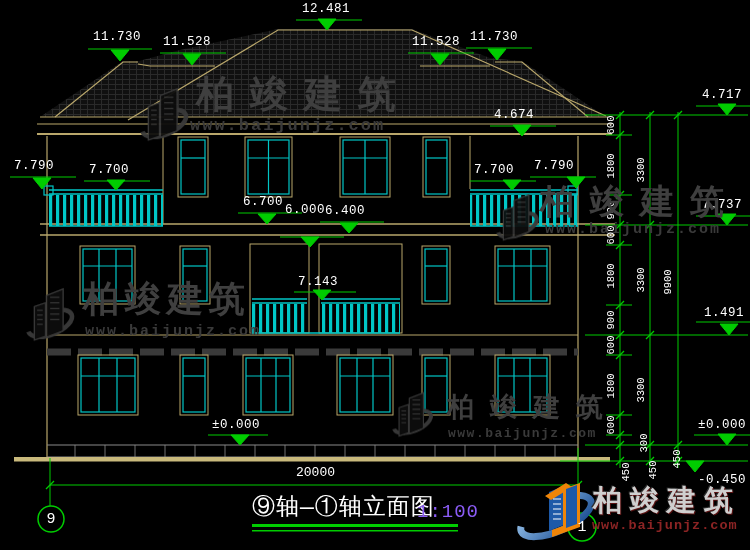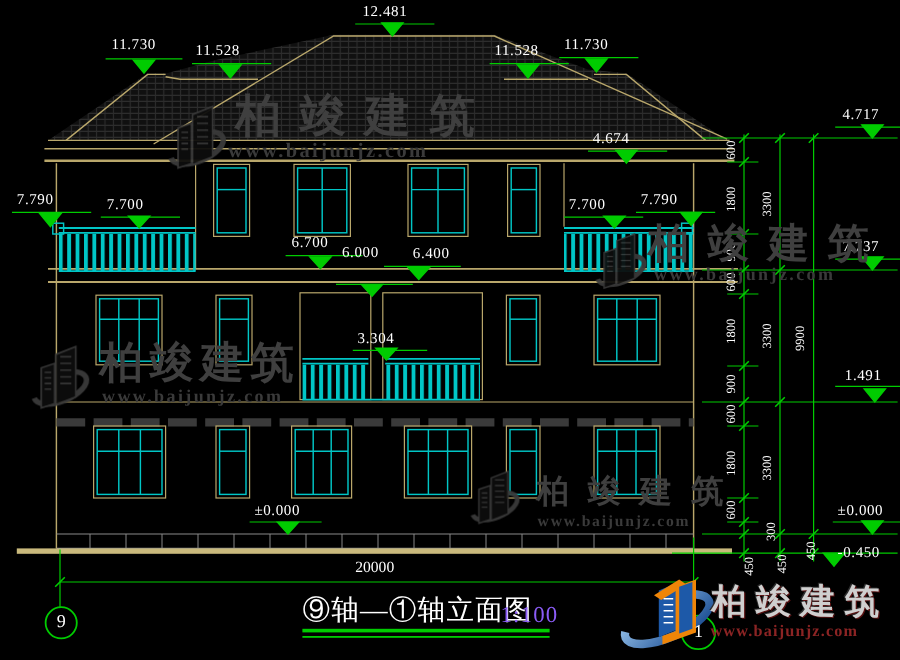--- a/index.html
+++ b/index.html
@@ -1,17 +1,17 @@
 <!DOCTYPE html>
 <html><head>
 <meta charset="utf-8">
 <style>
   html,body{margin:0;padding:0;background:#000;}
   .stage{position:relative;width:750px;height:550px;background:#000;overflow:hidden;
-         font-family:Liberation Serif, serif;}
+         font-family:Liberation Mono, monospace;}
   .stage svg{position:absolute;left:0;top:0;}
   .lbl{position:absolute;color:#fff;font-size:12.5px;line-height:1;white-space:nowrap;letter-spacing:0.5px;}
   .vlbl{position:absolute;color:#fff;font-size:10.5px;line-height:1;white-space:nowrap;
         transform:translate(-50%,-50%) rotate(-90deg);}
   .axis-digit{position:absolute;color:#fff;font-size:15px;line-height:1;transform:translate(-50%,-50%);}
   .title-cn{position:absolute;color:#fff;font-size:23px;line-height:1;white-space:nowrap;letter-spacing:1px;}
   .title-scale{position:absolute;color:#8b5cf6;font-size:19px;line-height:1;letter-spacing:1px;text-align:center;}
   .dim-big{position:absolute;color:#fff;font-size:13px;line-height:1;}
   .wm-brand{position:absolute;color:#3f3f3f;font-weight:bold;line-height:1;white-space:nowrap;}
   .wm-url{position:absolute;color:#3a3a3a;font-weight:bold;line-height:1;white-space:nowrap;}
@@ -228,28 +228,28 @@
 <div class="lbl" style="left:470px;top:31px">11.730</div>
 <div class="lbl" style="left:494px;top:109px">4.674</div>
 <div class="lbl" style="left:702px;top:89px">4.717</div>
 
 <div class="lbl" style="left:14px;top:160px">7.790</div>
 <div class="lbl" style="left:89px;top:164px">7.700</div>
 <div class="lbl" style="left:474px;top:164px">7.700</div>
 <div class="lbl" style="left:534px;top:160px">7.790</div>
 
 <div class="lbl" style="left:243px;top:196px">6.700</div>
-<div class="lbl" style="left:344px;top:205px">6.400</div>
+<div class="lbl" style="left:325px;top:205px">6.400</div>
 <div class="lbl" style="left:285px;top:204px">6.000</div>
 <div class="lbl" style="left:702px;top:199px">7.737</div>
-<div class="lbl" style="left:298px;top:276px">3.304</div>
+<div class="lbl" style="left:298px;top:276px">7.143</div>
 <div class="lbl" style="left:704px;top:307px">1.491</div>
 <div class="lbl" style="left:212px;top:419px">±0.000</div>
 <div class="lbl" style="left:698px;top:419px">±0.000</div>
-<div class="lbl" style="left:698px;top:454px">-0.450</div>
+<div class="lbl" style="left:698px;top:474px">-0.450</div>
 
 <div class="vlbl" style="left:611px;top:125px">600</div>
 <div class="vlbl" style="left:611px;top:166px">1800</div>
 <div class="vlbl" style="left:611px;top:210px">900</div>
 <div class="vlbl" style="left:611px;top:235px">600</div>
 <div class="vlbl" style="left:611px;top:276px">1800</div>
 <div class="vlbl" style="left:611px;top:320px">900</div>
 <div class="vlbl" style="left:611px;top:345px">600</div>
 <div class="vlbl" style="left:611px;top:386px">1800</div>
 <div class="vlbl" style="left:611px;top:425px">600</div>

